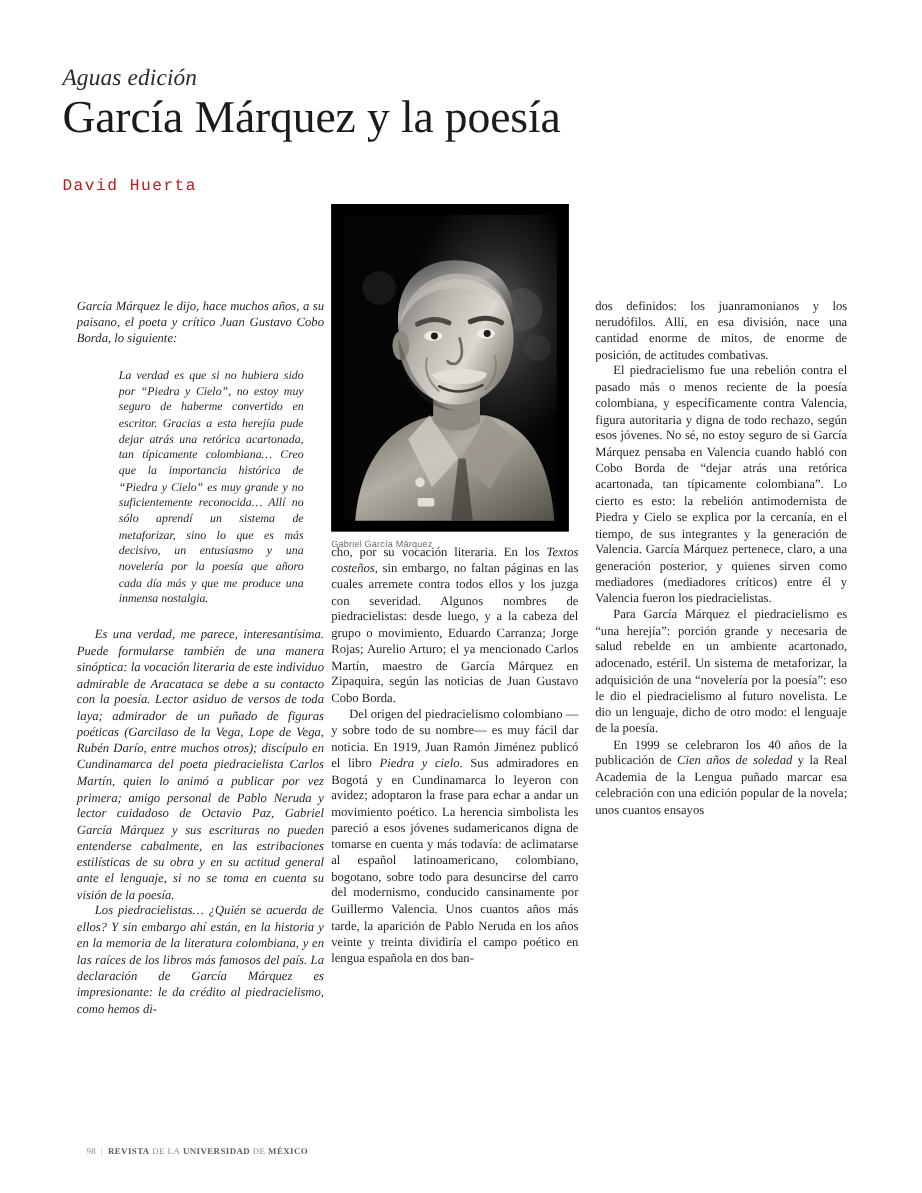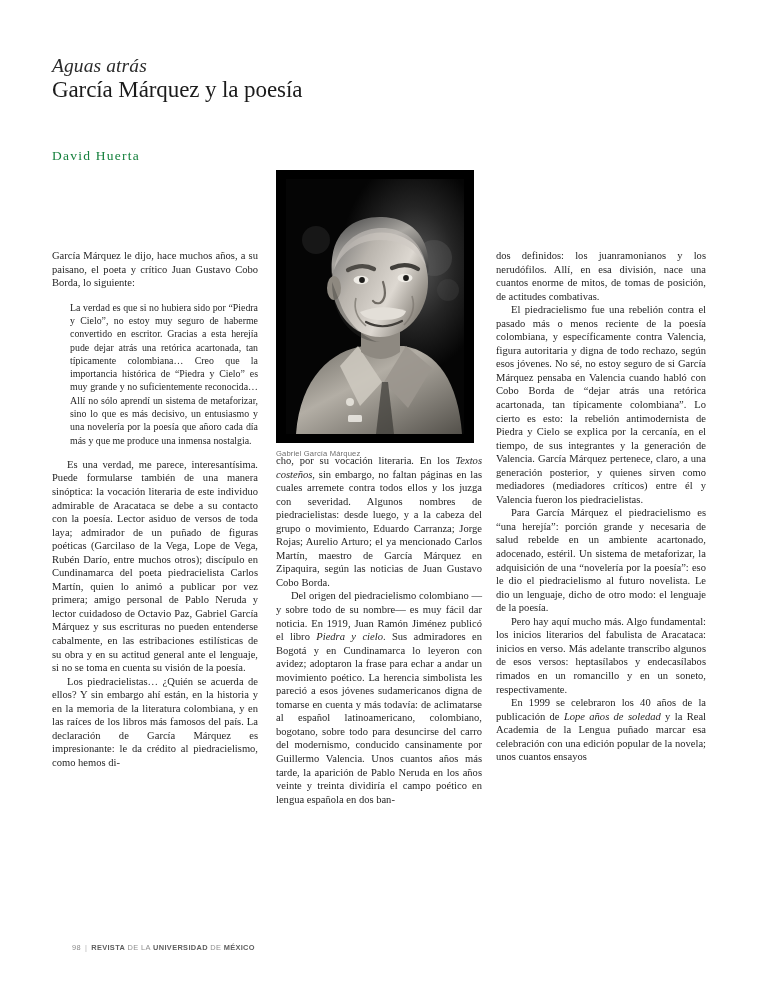--- a/index.html
+++ b/index.html
@@ -35,35 +35,35 @@
     font-style: italic;
     font-size: 19.5px;
     line-height: 1.05;
     color: #2b2b2b;
     letter-spacing: 0.1px;
     margin: 0 0 1px 0;
     font-weight: 400;
   }
   .headline {
     font-family: "Liberation Serif", "DejaVu Serif", serif;
-    font-size: 23px;
+    font-size: 38px;
     line-height: 1.12;
     font-weight: 400;
     color: #1b1b1b;
     margin: 0;
     letter-spacing: -0.1px;
   }
   .byline {
     position: absolute;
     left: 52px;
     top: 148px;
-    font-family: Liberation Serif, serif;
+    font-family: Liberation Mono, monospace;
     font-size: 13.5px;
     letter-spacing: 1.25px;
-    color: #15803d;
+    color: #b91c1c;
     font-weight: 400;
   }
 
   
   .photo-block {
     position: absolute;
     left: 276px;
     top: 170px;
     width: 166px;
   }
@@ -87,64 +87,64 @@
   .col {
     position: absolute;
     width: 206px;
     font-size: 10.55px;
     line-height: 13.55px;
     text-align: justify;
     text-justify: inter-word;
     hyphens: manual;
     color: #1f1f1f;
   }
-  .col-1 { left: 52px;  top: 249px; }
+  .col-1 { left: 64px;  top: 249px; font-style: italic; }
   .col-2 { left: 276px; top: 454px; width: 206px; }
   .col-3 { left: 496px; top: 249px; width: 210px; }
 
   .col p { margin: 0; }
   .col p + p { text-indent: 15px; }
   .col p.no-indent { text-indent: 0; }
 
   blockquote.pull {
     margin: 11px 0 11px 0;
     padding: 0 0 0 18px;
     font-size: 9.9px;
     line-height: 13.3px;
     text-align: justify;
     color: #1f1f1f;
   }
-  blockquote.pull p { margin: 0; text-indent: 0; }
+  blockquote.pull p { margin: 17px; text-indent: 0; }
 
   .it { font-style: italic; }
 
   
   .footer {
     position: absolute;
     left: 52px;
-    bottom: 42px;
-    font-family: Liberation Sans, sans-serif;
+    bottom: 30px;
+    font-family: Liberation Serif, serif;
     font-size: 7.4px;
     letter-spacing: 0.35px;
     color: #7d7d7d;
     white-space: nowrap;
     padding-left: 20px;
   }
   .footer .pg { color: #8a8a8a; }
   .footer .sep { margin: 0 4px; color: #b4b4b4; }
   .footer .b { font-weight: 700; color: #5e5e5e; }
   .footer .n { font-weight: 400; color: #8d8d8d; }
 </style>
 </head>
 <body>
 
 <div class="page">
 
   <div class="masthead">
-    <div class="kicker">Aguas atrás</div>
+    <div class="kicker">Aguas edición</div>
     <h1 class="headline">García Márquez y la poesía</h1>
   </div>
   <div class="byline">David Huerta</div>
 
   <div class="photo-block">
     <div class="photo-frame">
       <svg viewBox="0 0 198 273" preserveAspectRatio="xMidYMid slice">
         <defs>
           <radialGradient id="bgglow" cx="72%" cy="34%" r="42%">
             <stop offset="0%" stop-color="#5a5a5a"></stop>
@@ -224,24 +224,23 @@
     <p class="no-indent" style="text-indent:15px">Es una verdad, me parece, interesantísima. Puede formularse también de una manera sinóptica: la vocación literaria de este individuo admirable de Aracataca se debe a su contacto con la poesía. Lector asiduo de versos de toda laya; admirador de un puñado de figuras poéticas (Garcilaso de la Vega, Lope de Vega, Rubén Darío, entre muchos otros); discípulo en Cundinamarca del poeta piedracielista Carlos Martín, quien lo animó a publicar por vez primera; amigo personal de Pablo Neruda y lector cuidadoso de Octavio Paz, Gabriel García Márquez y sus escrituras no pueden entenderse cabalmente, en las estribaciones estilísticas de su obra y en su actitud general ante el lenguaje, si no se toma en cuenta su visión de la poesía.</p>
     <p>Los piedracielistas… ¿Quién se acuerda de ellos? Y sin embargo ahí están, en la historia y en la memoria de la literatura colombiana, y en las raíces de los libros más famosos del país. La declaración de García Márquez es impresionante: le da crédito al piedracielismo, como hemos di-</p>
   </div>
 
   <div class="col col-2">
     <p class="no-indent"><span>cho, por su vocación literaria. En los </span><span class="it">Textos costeños</span><span>, sin embargo, no faltan páginas en las cuales arremete contra todos ellos y los juzga con severidad. Algunos nombres de piedracielistas: desde luego, y a la cabeza del grupo o movimiento, Eduardo Carranza; Jorge Rojas; Aurelio Arturo; el ya mencionado Carlos Martín, maestro de García Márquez en Zipaquira, según las noticias de Juan Gustavo Cobo Borda.</span></p>
     <p><span>Del origen del piedracielismo colombiano —y sobre todo de su nombre— es muy fácil dar noticia. En 1919, Juan Ramón Jiménez publicó el libro </span><span class="it">Piedra y cielo</span><span>. Sus admiradores en Bogotá y en Cundinamarca lo leyeron con avidez; adoptaron la frase para echar a andar un movimiento poético. La herencia simbolista les pareció a esos jóvenes sudamericanos digna de tomarse en cuenta y más todavía: de aclimatarse al español latinoamericano, colombiano, bogotano, sobre todo para desuncirse del carro del modernismo, conducido cansinamente por Guillermo Valencia. Unos cuantos años más tarde, la aparición de Pablo Neruda en los años veinte y treinta dividiría el campo poético en lengua española en dos ban-</span></p>
   </div>
 
   <div class="col col-3">
-    <p class="no-indent">dos definidos: los juanramonianos y los nerudófilos. Allí, en esa división, nace una cuantos enorme de mitos, de tomas de posición, de actitudes combativas.</p>
+    <p class="no-indent">dos definidos: los juanramonianos y los nerudófilos. Allí, en esa división, nace una cantidad enorme de mitos, de enorme de posición, de actitudes combativas.</p>
     <p>El piedracielismo fue una rebelión contra el pasado más o menos reciente de la poesía colombiana, y específicamente contra Valencia, figura autoritaria y digna de todo rechazo, según esos jóvenes. No sé, no estoy seguro de si García Márquez pensaba en Valencia cuando habló con Cobo Borda de “dejar atrás una retórica acartonada, tan típicamente colombiana”. Lo cierto es esto: la rebelión antimodernista de Piedra y Cielo se explica por la cercanía, en el tiempo, de sus integrantes y la generación de Valencia. García Márquez pertenece, claro, a una generación posterior, y quienes sirven como mediadores (mediadores críticos) entre él y Valencia fueron los piedracielistas.</p>
     <p>Para García Márquez el piedracielismo es “una herejía”: porción grande y necesaria de salud rebelde en un ambiente acartonado, adocenado, estéril. Un sistema de metaforizar, la adquisición de una “novelería por la poesía”: eso le dio el piedracielismo al futuro novelista. Le dio un lenguaje, dicho de otro modo: el lenguaje de la poesía.</p>
-    <p>Pero hay aquí mucho más. Algo fundamental: los inicios literarios del fabulista de Aracataca: inicios en verso. Más adelante transcribo algunos de esos versos: heptasílabos y endecasílabos rimados en un romancillo y en un soneto, respectivamente.</p>
-    <p><span>En 1999 se celebraron los 40 años de la publicación de </span><span class="it">Lope años de soledad</span><span> y la Real Academia de la Lengua puñado marcar esa celebración con una edición popular de la novela; unos cuantos ensayos</span></p>
+    <p><span>En 1999 se celebraron los 40 años de la publicación de </span><span class="it">Cien años de soledad</span><span> y la Real Academia de la Lengua puñado marcar esa celebración con una edición popular de la novela; unos cuantos ensayos</span></p>
   </div>
 
   <div class="footer">
     <span class="pg">98</span><span class="sep">|</span><span class="b">REVISTA</span><span>&nbsp;</span><span class="n">DE LA</span><span>&nbsp;</span><span class="b">UNIVERSIDAD</span><span>&nbsp;</span><span class="n">DE</span><span>&nbsp;</span><span class="b">MÉXICO</span>
   </div>
 
 </div>
 
 </body></html>

